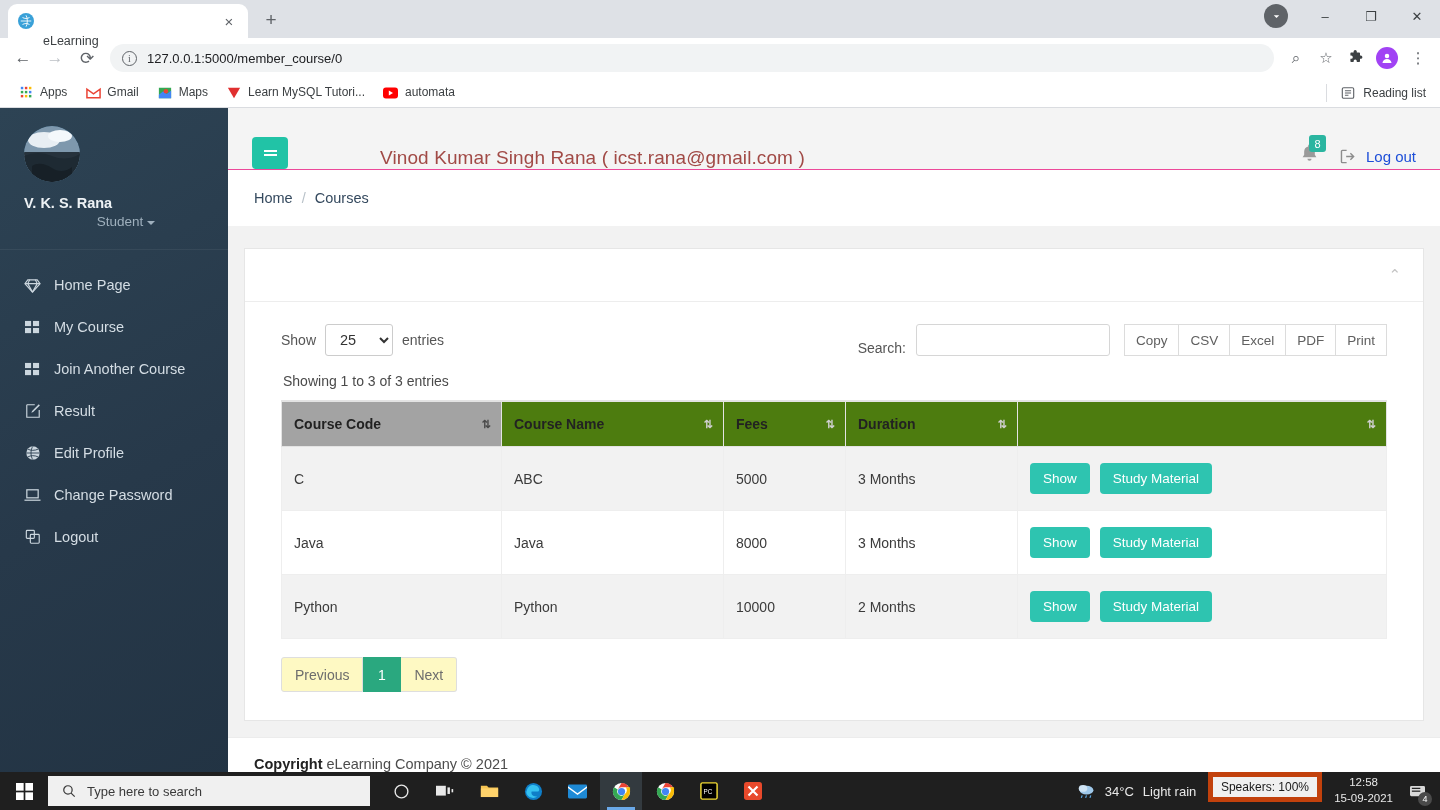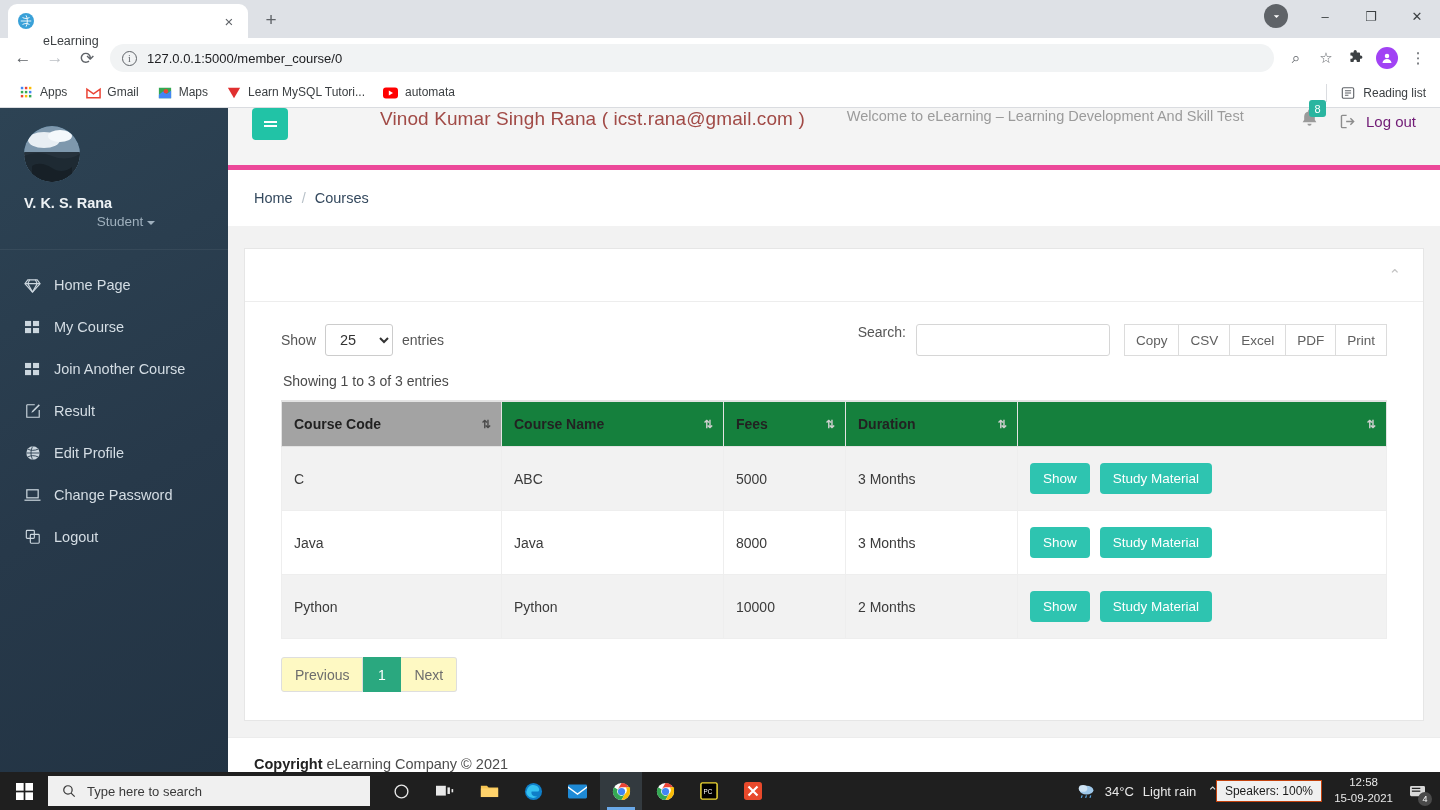--- a/index.html
+++ b/index.html
@@ -142,22 +142,22 @@
   .side-item .si-ico {
     width: 17px; height: 17px; flex: none;
     display: flex; align-items: center; justify-content: center;
     color: #cbd6de;
   }
 
   
   .main { flex: 1; display: flex; flex-direction: column; min-width: 0; background: #f2f2f2; }
   .topbar {
     height: 62px; background: #f4f4f4; display: flex;
-    align-items: flex-start; padding: 0 18px 0 24px;
-    border-bottom: 5px solid #ec4899; flex: none;
+    align-items: flex-end; padding: 0 18px 0 24px;
+    border-bottom: 1px solid #ec4899; flex: none;
   }
   .burger {
     width: 36px; height: 32px; background: #21c3a6; border-radius: 4px;
     display: flex; align-items: center; justify-content: center;
     color: #fff; flex: none;
   }
   .burger span{ display:block; width:13px; height:0;
     border-top:2px solid #fff; border-bottom:2px solid #fff; height:6px;}
   .hdr-user {
     flex: none; margin-left: 92px; font-size: 19px; color: #a14a46;
@@ -168,21 +168,21 @@
   }
   .hdr-right { margin-left: auto; display: flex; align-items: center; gap: 18px; }
   .bell-wrap { position: relative; width: 22px; height: 26px; }
   .bell-badge {
     position: absolute; top: -8px; left: 9px; min-width: 17px; height: 17px;
     background: #2ab5a0; color: #fff; font-size: 11px; border-radius: 3px;
     display: flex; align-items: center; justify-content: center; padding: 0 3px;
   }
   .logout-link {
     display: flex; align-items: center; gap: 9px;
-    font-size: 15px; color: #701a75; padding-right: 6px;
+    font-size: 15px; color: #1d4ed8; padding-right: 6px;
   }
 
   .crumbs {
     background: #fff; padding: 20px 26px; font-size: 14.5px; color: #34495e;
     display: flex; gap: 9px; align-items: center; flex: none;
   }
   .crumbs .sep { color: #b9c2c9; }
 
   .content { flex: 1; padding: 22px 16px 0 16px; overflow: hidden; }
   .card {
@@ -197,41 +197,41 @@
 
   .card-body { padding: 22px 36px 28px 36px; }
   .dt-top { display: flex; align-items: center; }
   .dt-length { font-size: 14px; color: #555; display: flex; align-items: center; gap: 9px; }
   .dt-length select {
     height: 32px; padding: 2px 6px 2px 10px; font-size: 14.5px;
     border: 1px solid #ccc; border-radius: 3px; background: #fff;
     color: #333; font-family: "Liberation Sans", sans-serif; width: 68px;
   }
   .dt-right { margin-left: auto; display: flex; align-items: center; gap: 0; }
-  .dt-search { display: flex; align-items: flex-start; gap: 10px; margin-right: 14px; }
+  .dt-search { display: flex; align-items: flex-end; gap: 10px; margin-right: 14px; }
   .dt-search label { font-size: 14px; color: #555; }
   .dt-search input {
     width: 194px; height: 32px; border: 1px solid #d6d6d6; border-radius: 3px;
     padding: 0 8px; font-size: 13px; font-family: "Liberation Sans", sans-serif;
   }
   .btn-group { display: flex; border-radius: 10px; }
   .btn-group .xbtn {
     height: 32px; padding: 0 11px; font-size: 13.5px; color: #606060;
     background: #fff; border: 1px solid #dcdcdc; border-left-width: 0;
     display: flex; align-items: center; justify-content: center;
   }
   .btn-group .xbtn:first-child { border-left-width: 1px; }
 
   .dt-info { font-size: 14px; color: #4a4a4a; margin: 17px 0 11px 2px; }
 
   table.dt { width: 100%; border-collapse: collapse; }
   table.dt th {
     text-align: left; font-size: 14px; color: #222; font-weight: bold;
     padding: 14px 12px; border: 1px solid #e3e3e3; border-top: 2px solid #e3e3e3;
-    position: relative; background: #15803d;
+    position: relative; background: #4d7c0f;
   }
   table.dt th.sorted { background: #a3a3a3; }
   table.dt th .sortico {
     position: absolute; right: 11px; top: 50%; transform: translateY(-50%);
     font-size: 11px; color: #cfcfcf; letter-spacing: -1px;
   }
   table.dt th.sorted .sortico { color: #4a4a4a; }
   table.dt td {
     font-size: 14px; color: #3b3b3b; padding: 16px 12px;
     border: 1px solid #eee; vertical-align: middle;
@@ -287,21 +287,21 @@
     content:""; position:absolute; bottom:0; left:7px; right:7px;
     height:3px; background:#6aa9e9;
   }
   .tray { margin-left: auto; display: flex; align-items: center; gap: 11px; padding-right: 10px; }
   .tray-weather { display: flex; align-items: center; gap: 9px; font-size: 13px; }
   .tray-ico { font-size: 13px; color: #dcdcdc; display:flex; align-items:center;}
   .clock { font-size: 11.5px; line-height: 1.35; text-align: center; }
   .tip {
     position: absolute; right: 118px; bottom: 8px;
     background: #f0f0f0; color: #1a1a1a; font-size: 12px;
-    padding: 3px 8px; border: 1px solid #c2410c;
+    padding: 3px 8px; border: 5px solid #c2410c;
   }
   .tray-action { width:26px; height:26px; display:flex; align-items:center; justify-content:center; position:relative;}
   .tray-badge{
     position:absolute; right:-2px; bottom:-2px; width:14px; height:14px;
     border-radius:50%; background:#4a4a4a; color:#fff; font-size:9px;
     display:flex; align-items:center; justify-content:center;
   }
 </style>
 </head>
 <body>
@@ -526,21 +526,20 @@
       </nav>
     </aside>
 
     <div class="main">
 
       <div class="topbar">
         <div class="burger">
           <span></span>
         </div>
         <div class="hdr-user">Vinod Kumar Singh Rana  (  icst.rana@gmail.com  )</div>
-        <div class="hdr-welcome">Welcome to eLearning – Learning Development And Skill Test</div>
         <div class="hdr-right">
           <div class="bell-wrap">
             <svg viewBox="0 0 20 22" width="19" height="21">
                 <path d="M10 1.5a1.4 1.4 0 011.4 1.4v.7a5.6 5.6 0 014.2 5.4v3.4l1.6 2.6H2.8l1.6-2.6V9a5.6 5.6 0 014.2-5.4v-.7A1.4 1.4 0 0110 1.5z" fill="#9a9a9a"></path>
                 <path d="M7.8 16.4h4.4a2.2 2.2 0 01-4.4 0z" fill="#9a9a9a"></path>
               </svg>
             <span class="bell-badge">8</span>
           </div>
           <div class="logout-link">
             <svg viewBox="0 0 18 16" width="17" height="15" fill="none" stroke="#8c8c8c" stroke-width="1.5">

